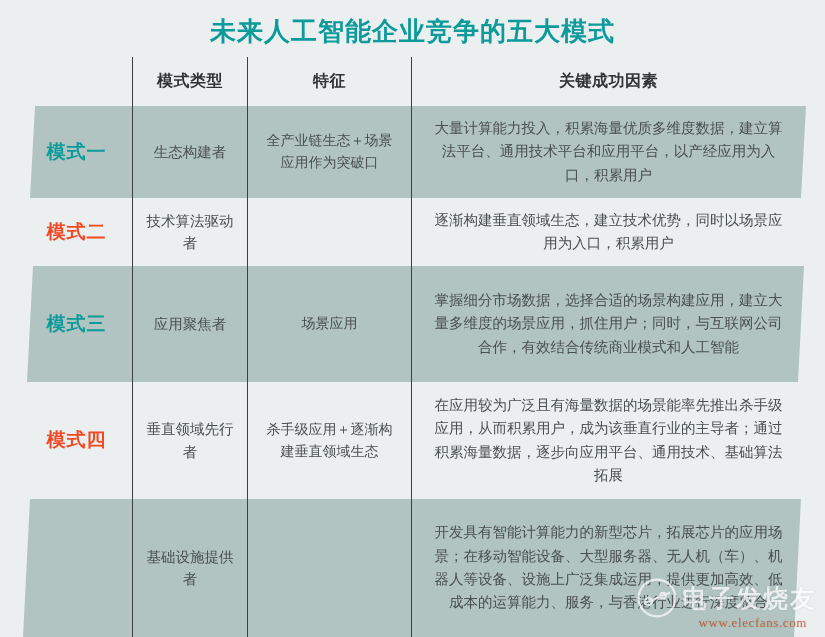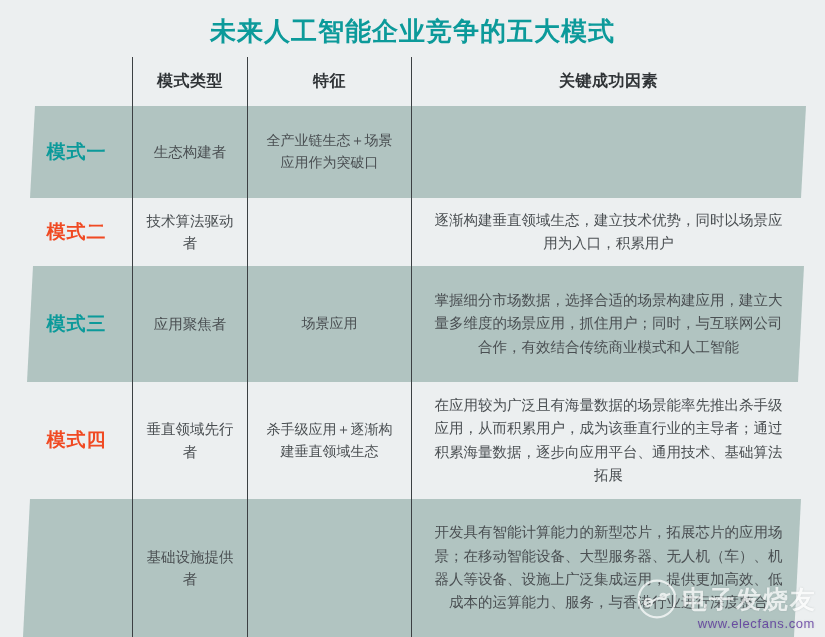--- a/index.html
+++ b/index.html
@@ -150,25 +150,26 @@
   }
   .wm-cn {
     font-size: 25px;
     font-weight: bold;
     color: #ffffff;
     letter-spacing: 2px;
     text-shadow: 0 0 2px rgba(120,130,130,.45);
   }
   .wm-url {
     font-size: 13px;
-    color: #4c1d95;
+    color: #c2410c;
     letter-spacing: 0.6px;
     margin-top: -4px;
-    margin-right: 2px;
+    margin-right: 10px;
     text-shadow: 0 0 2px rgba(120,130,130,.45);
+    font-family: Liberation Serif, serif;
   }
 </style>
 </head>
 <body>
 
 <div id="slide">
 
   <div class="title">未来人工智能企业竞争的五大模式</div>
 
   <div class="band" style="left:0px; top:106px; width:825px; height:92px;
@@ -187,20 +188,21 @@
     <div class="header-cell hdr-c2">特征</div>
     <div class="header-cell hdr-c3">关键成功因素</div>
   </div>
 
   <div class="row" style="top:106px; height:92px;">
     <div class="cell c1 cell-type">生态构建者</div>
     <div class="cell c0">
       <span class="mode-label mode-teal">模式一</span>
     </div>
     <div class="cell c2 cell-feature">全产业链生态＋场景应用作为突破口</div>
+    <div class="cell c3 cell-factor">大量计算能力投入，积累海量优质多维度数据，建立算法平台、通用技术平台和应用平台，以产经应用为入口，积累用户</div>
   </div>
 
   <div class="row" style="top:198px; height:68px;">
     <div class="cell c0">
       <span class="mode-label mode-orange">模式二</span>
     </div>
     <div class="cell c1 cell-type">技术算法驱动者</div>
     <div class="cell c3 cell-factor">逐渐构建垂直领域生态，建立技术优势，同时以场景应用为入口，积累用户</div>
   </div>
 

